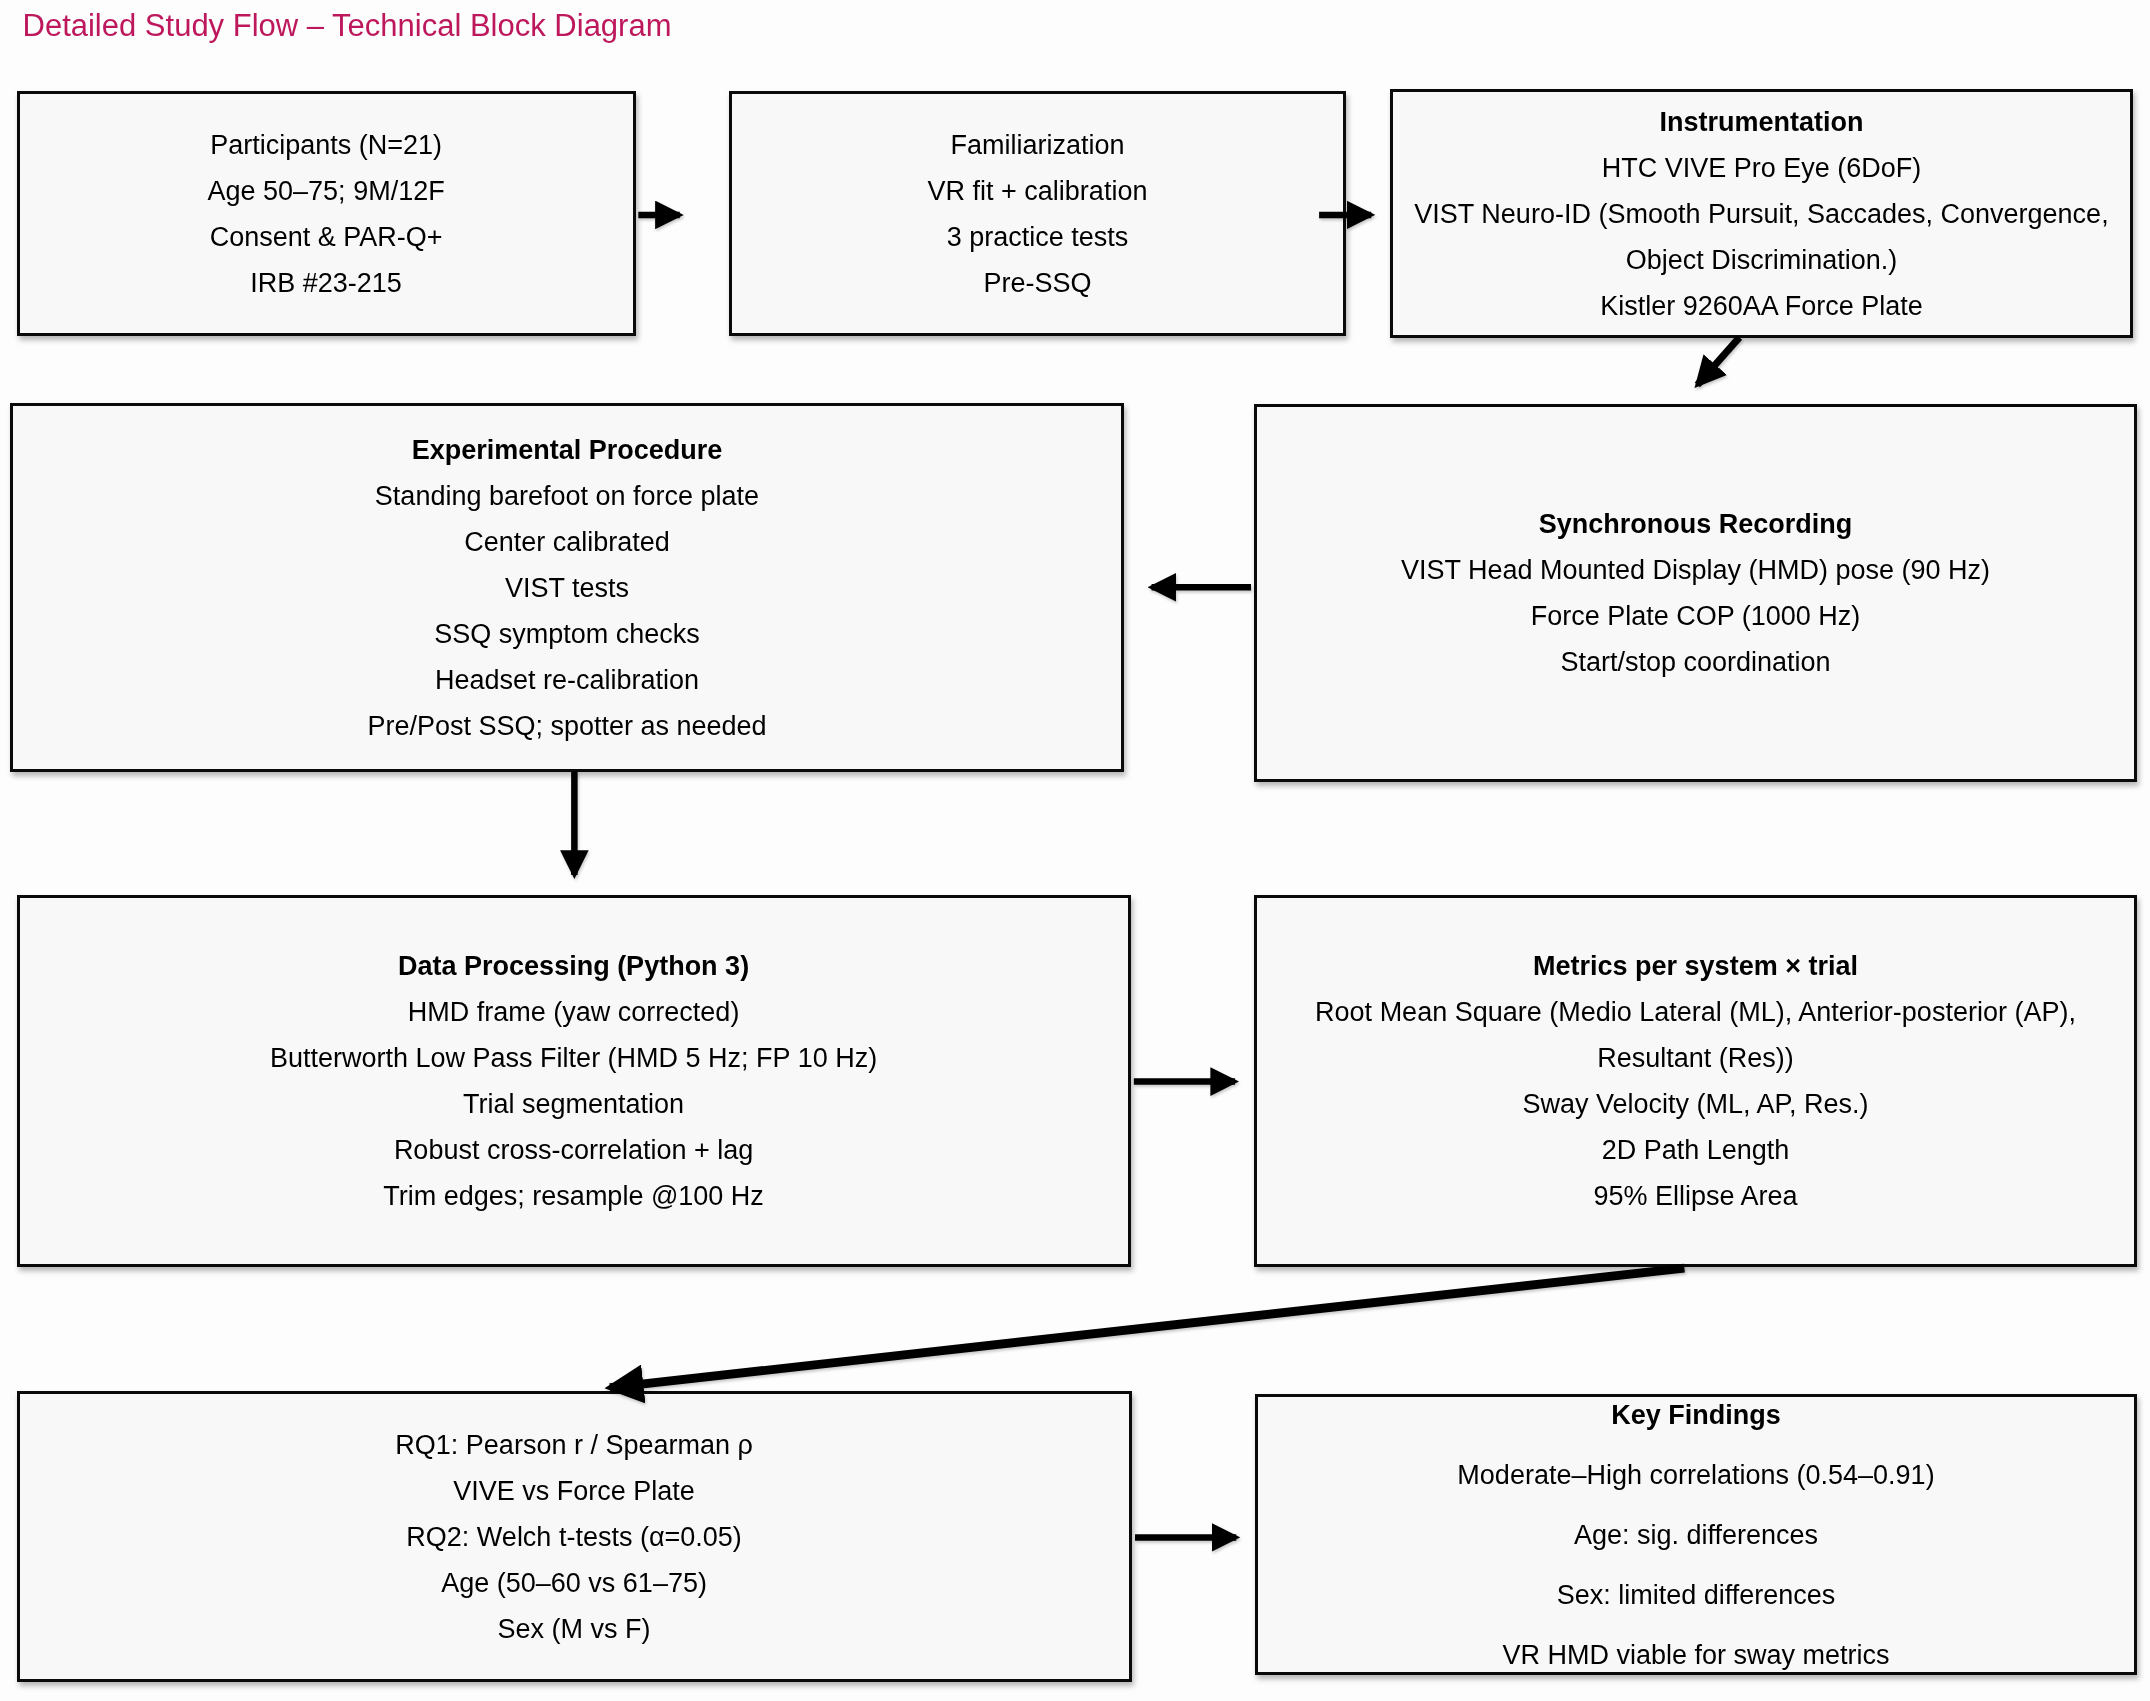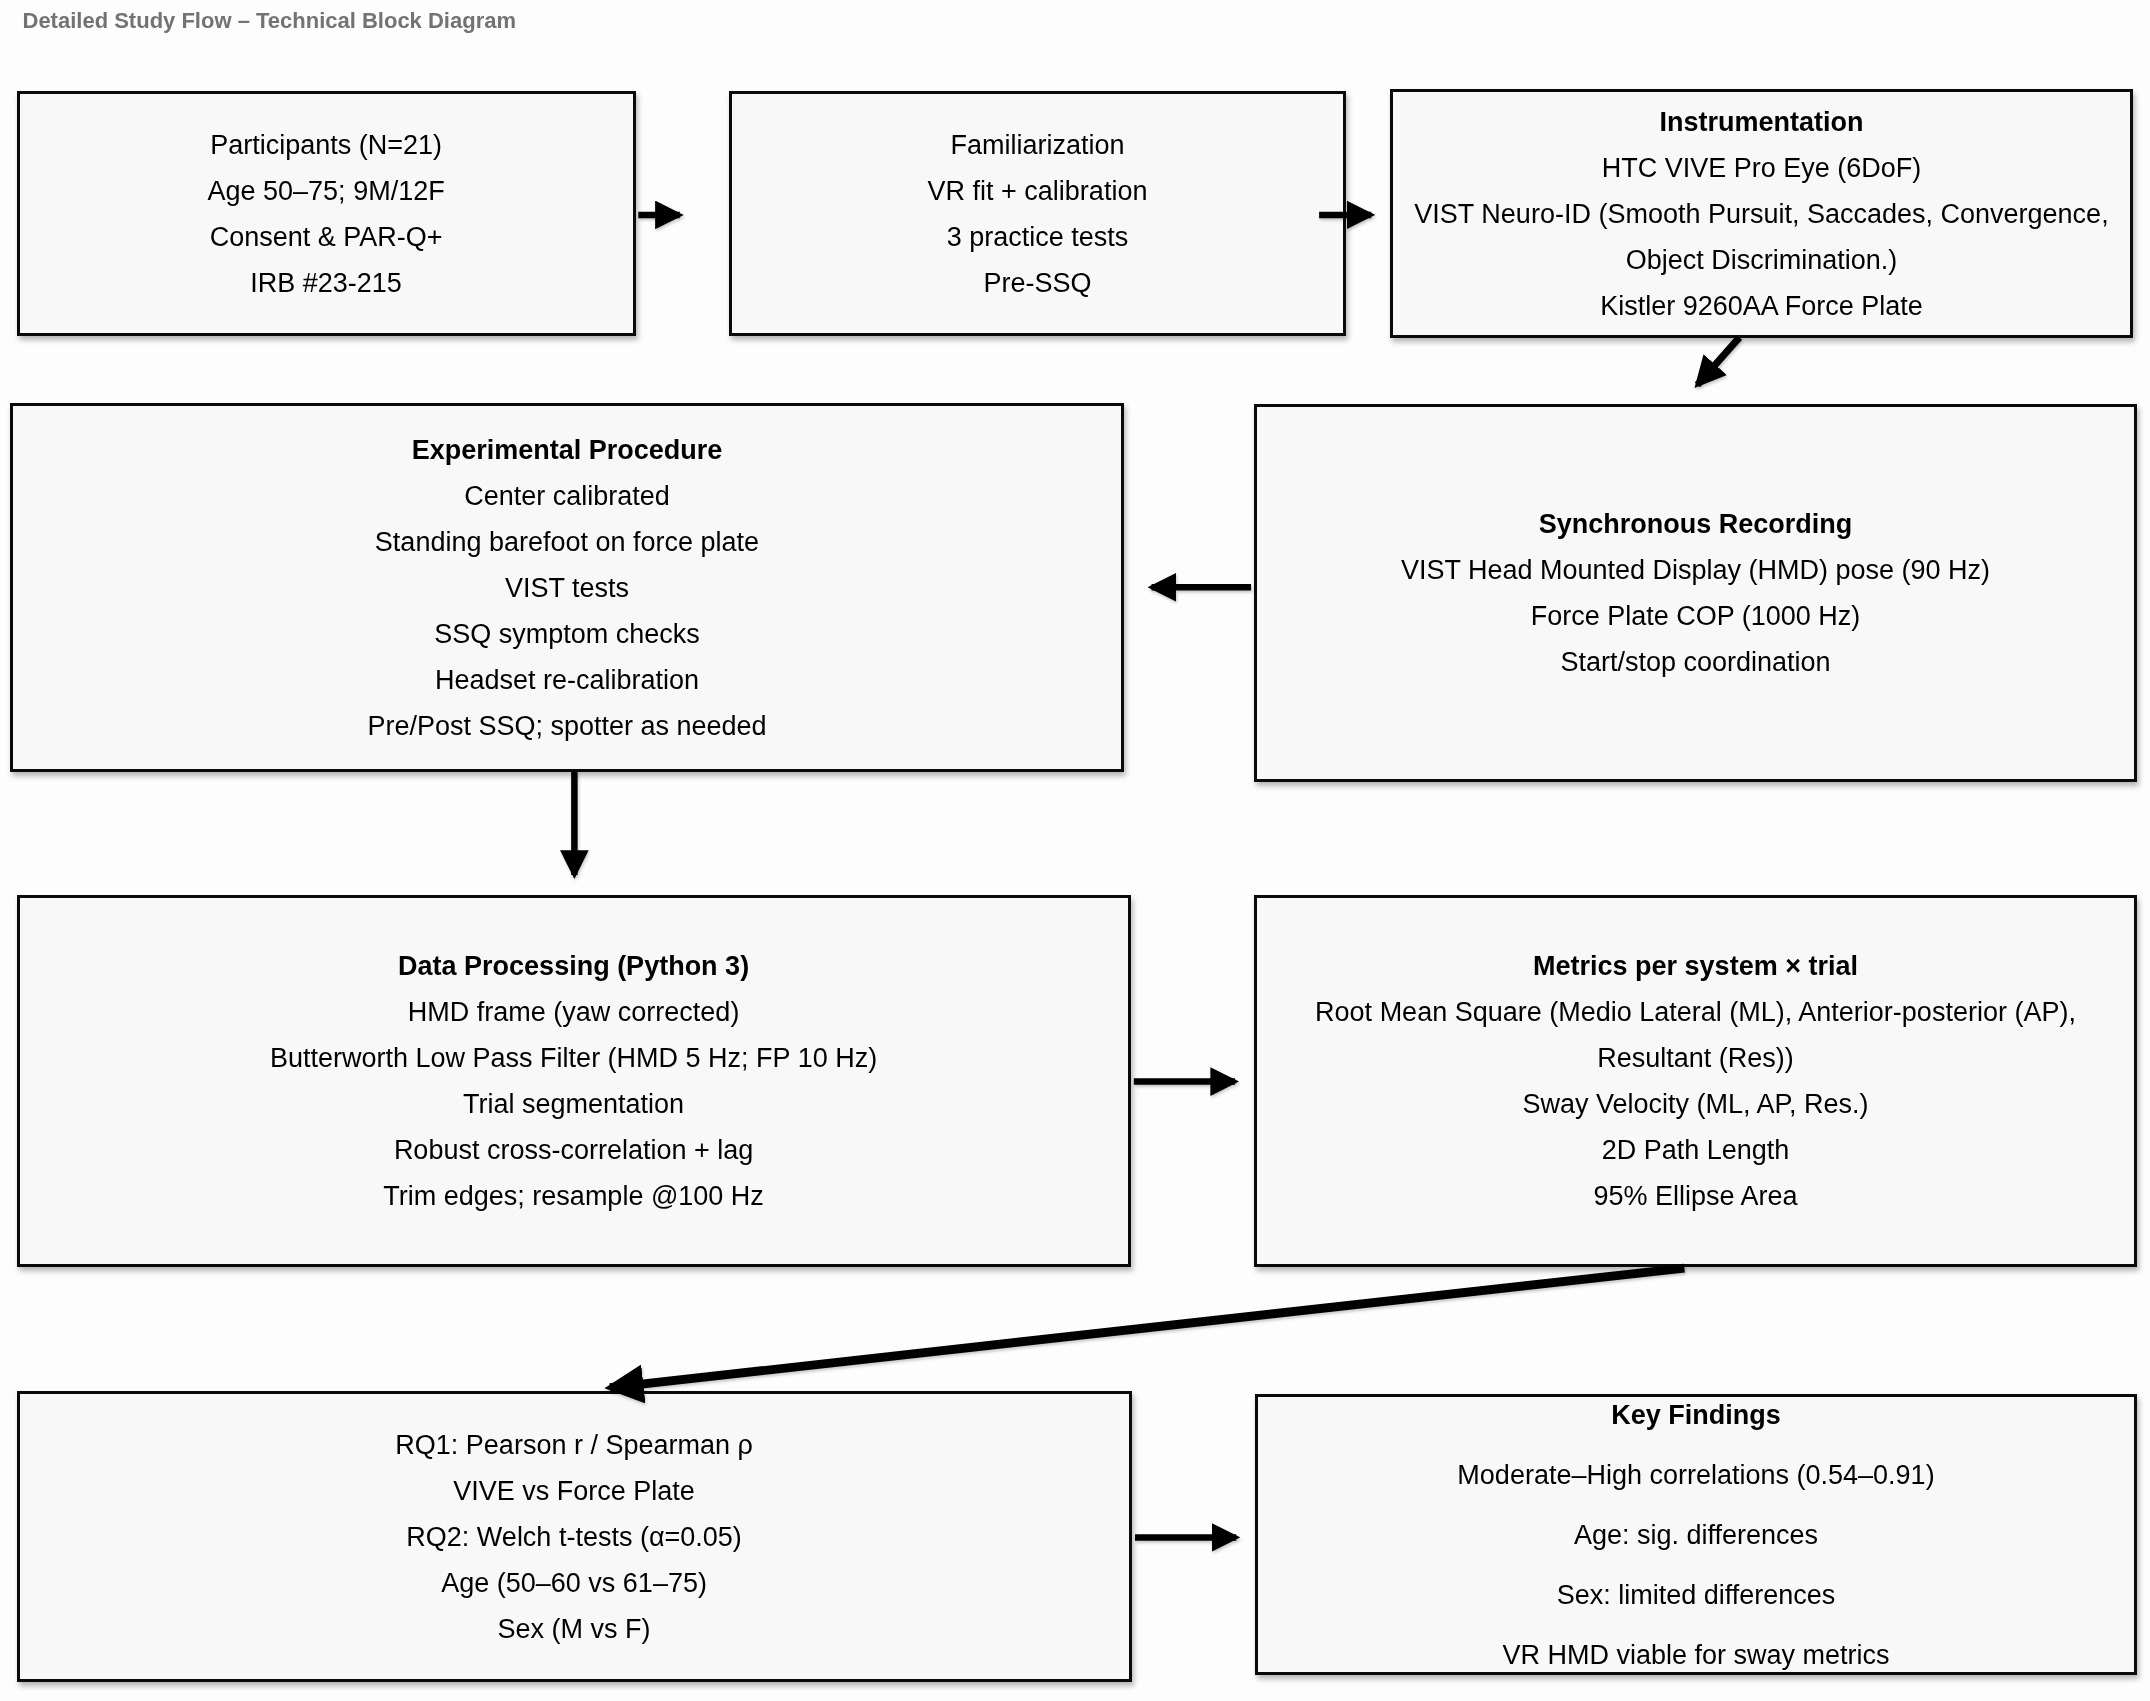--- a/index.html
+++ b/index.html
@@ -12,23 +12,23 @@
     position: relative;
     width: 2151px;
     height: 1702px;
     background: #fdfdfd;
     overflow: hidden;
   }
   .page-title {
     position: absolute;
     left: 22.5px;
     top: 8.3px;
-    font-size: 22px;
-    font-weight: bold;
-    color: #737373;
+    font-size: 31px;
+    font-weight: normal;
+    color: #be185d;
     letter-spacing: 0px;
     white-space: nowrap;
   }
   .box {
     position: absolute;
     box-sizing: border-box;
     background: #f8f8f8;
     border: 3px solid #0a0a0a;
     box-shadow: 1.8px 3.6px 5.3px rgba(0,0,0,0.28);
     display: flex;
@@ -81,22 +81,22 @@
 
   <div class="box" style="left:1390px; top:89px; width:743px; height:249px;">
     <div class="box-title">Instrumentation</div>
     <div class="line">HTC VIVE Pro Eye (6DoF)</div>
     <div class="line">VIST Neuro-ID (Smooth Pursuit, Saccades, Convergence, Object Discrimination.)</div>
     <div class="line">Kistler 9260AA Force Plate</div>
   </div>
 
   <div class="box" style="left:10px; top:403px; width:1114px; height:369px;">
     <div class="box-title">Experimental Procedure</div>
+    <div class="line">Standing barefoot on force plate</div>
     <div class="line">Center calibrated</div>
-    <div class="line">Standing barefoot on force plate</div>
     <div class="line">VIST tests</div>
     <div class="line">SSQ symptom checks</div>
     <div class="line">Headset re-calibration</div>
     <div class="line">Pre/Post SSQ; spotter as needed</div>
   </div>
 
   <div class="box" style="left:1254px; top:404px; width:883px; height:378px;">
     <div class="box-title">Synchronous Recording</div>
     <div class="line">VIST Head Mounted Display (HMD) pose (90 Hz)</div>
     <div class="line">Force Plate COP (1000 Hz)</div>

